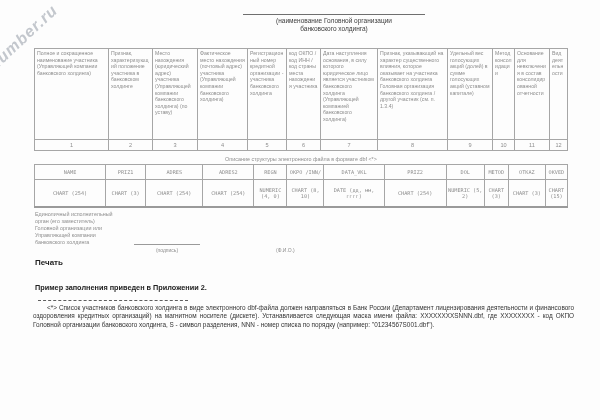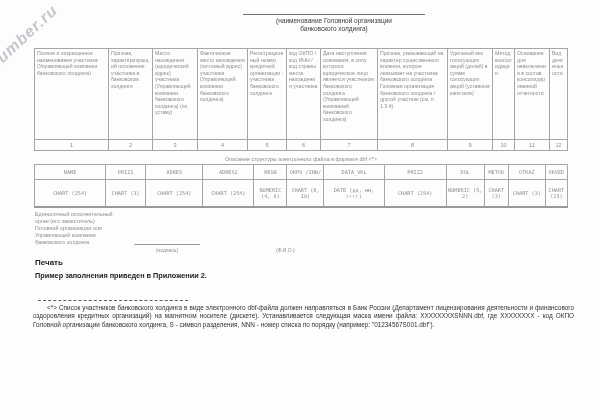--- a/index.html
+++ b/index.html
@@ -32,21 +32,21 @@
     text-align:center;vertical-align:middle;padding:1px;word-wrap:break-word;
   }
   .t2 tr.fname td{height:12px;}
   .t2 tr.ftype td{height:24px;border-bottom:2px solid #9a9a9a;}
   .sig{position:absolute;top:211px;left:35px;font-size:5.4px;line-height:7px;color:#8e8e8e;}
   .sig div{white-space:nowrap;}
   .sig-line{position:absolute;top:244px;left:134px;width:66px;border-bottom:1px solid #9a9a9a;}
   .sig-sub{position:absolute;top:247px;left:134px;width:66px;text-align:center;font-size:5px;color:#8e8e8e;}
   .fio{position:absolute;top:247px;left:276px;font-size:5px;color:#8e8e8e;}
   .seal{position:absolute;top:258px;left:35px;font-size:8px;font-weight:700;color:#222222;}
-  .example{position:absolute;top:271px;left:35px;font-size:7.3px;font-weight:600;color:#222222;}
+  .example{position:absolute;top:283px;left:35px;font-size:7.3px;font-weight:600;color:#222222;}
   .fn-rule{position:absolute;top:300px;left:38px;width:150px;border-top:1px dashed #5e5e5e;}
   .footnote{
     position:absolute;top:304px;left:33px;width:541px;font-size:6.4px;line-height:8.4px;
     color:#333333;text-align:justify;text-indent:14px;
   }
 </style>
 </head>
 <body>
 
 <div class="page">

